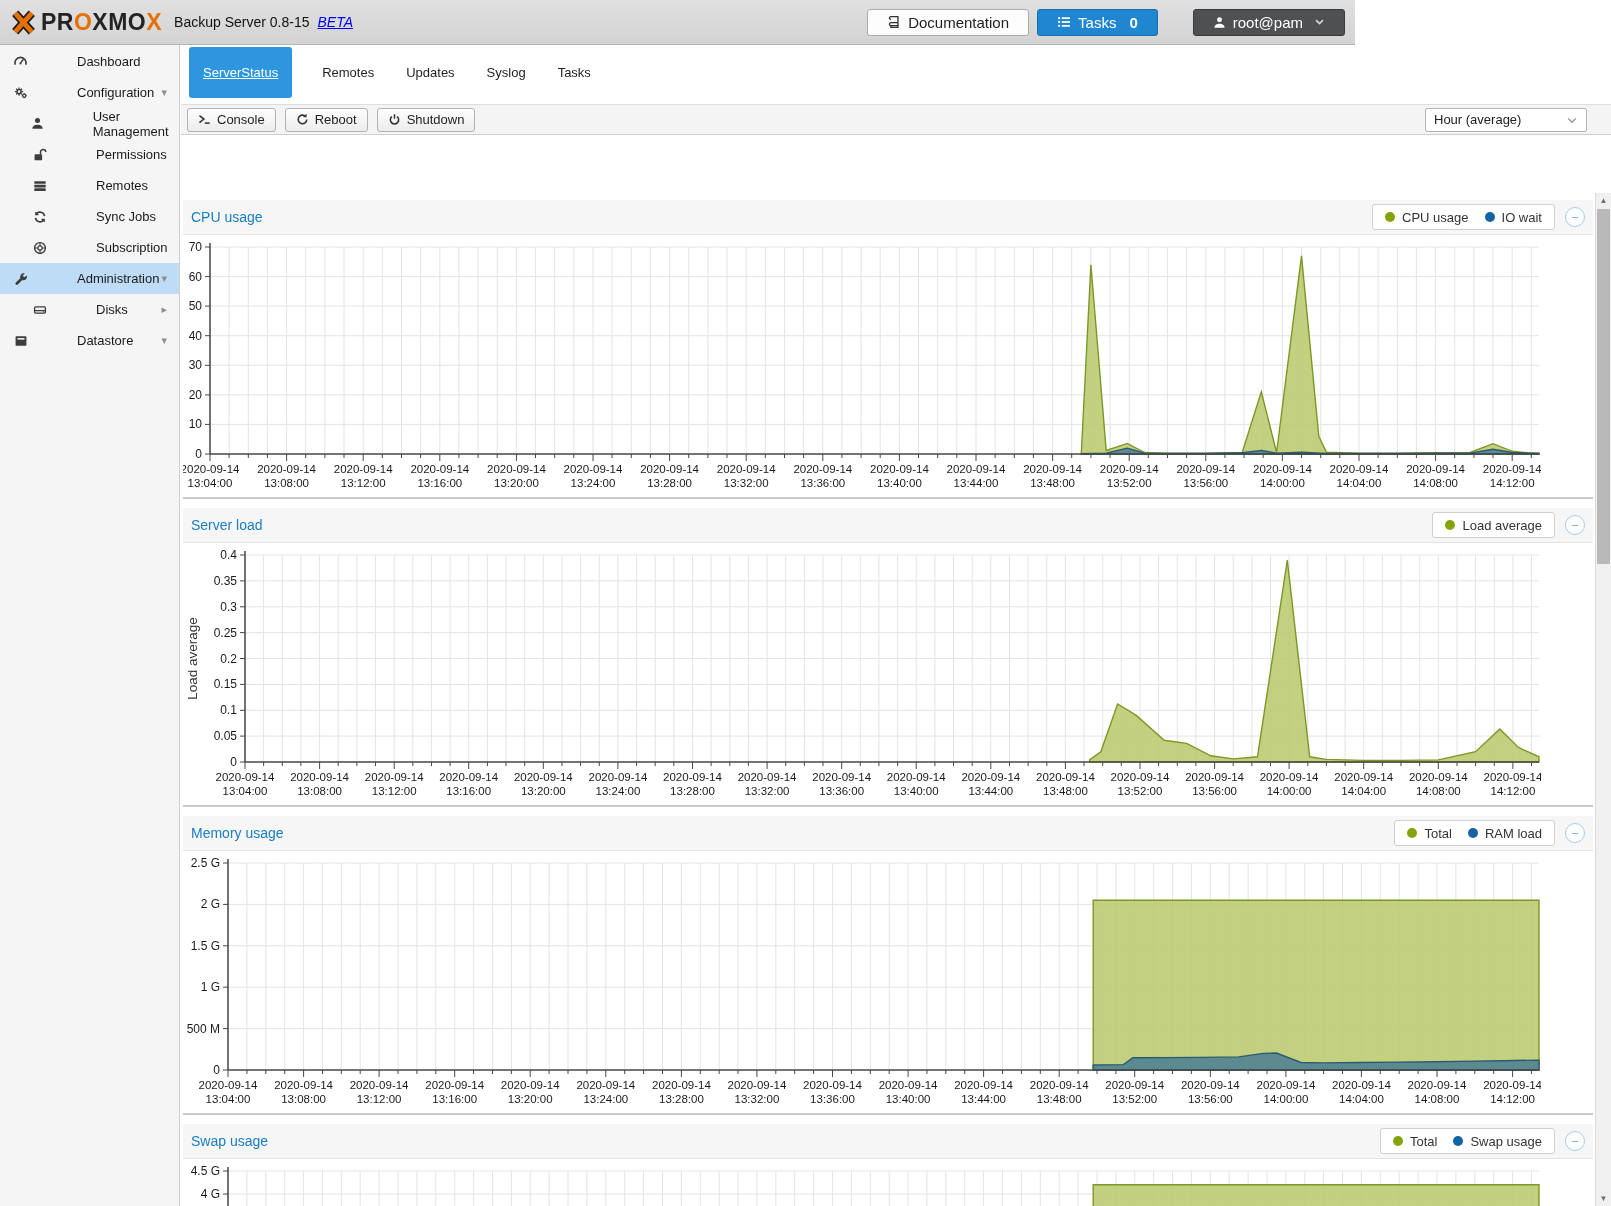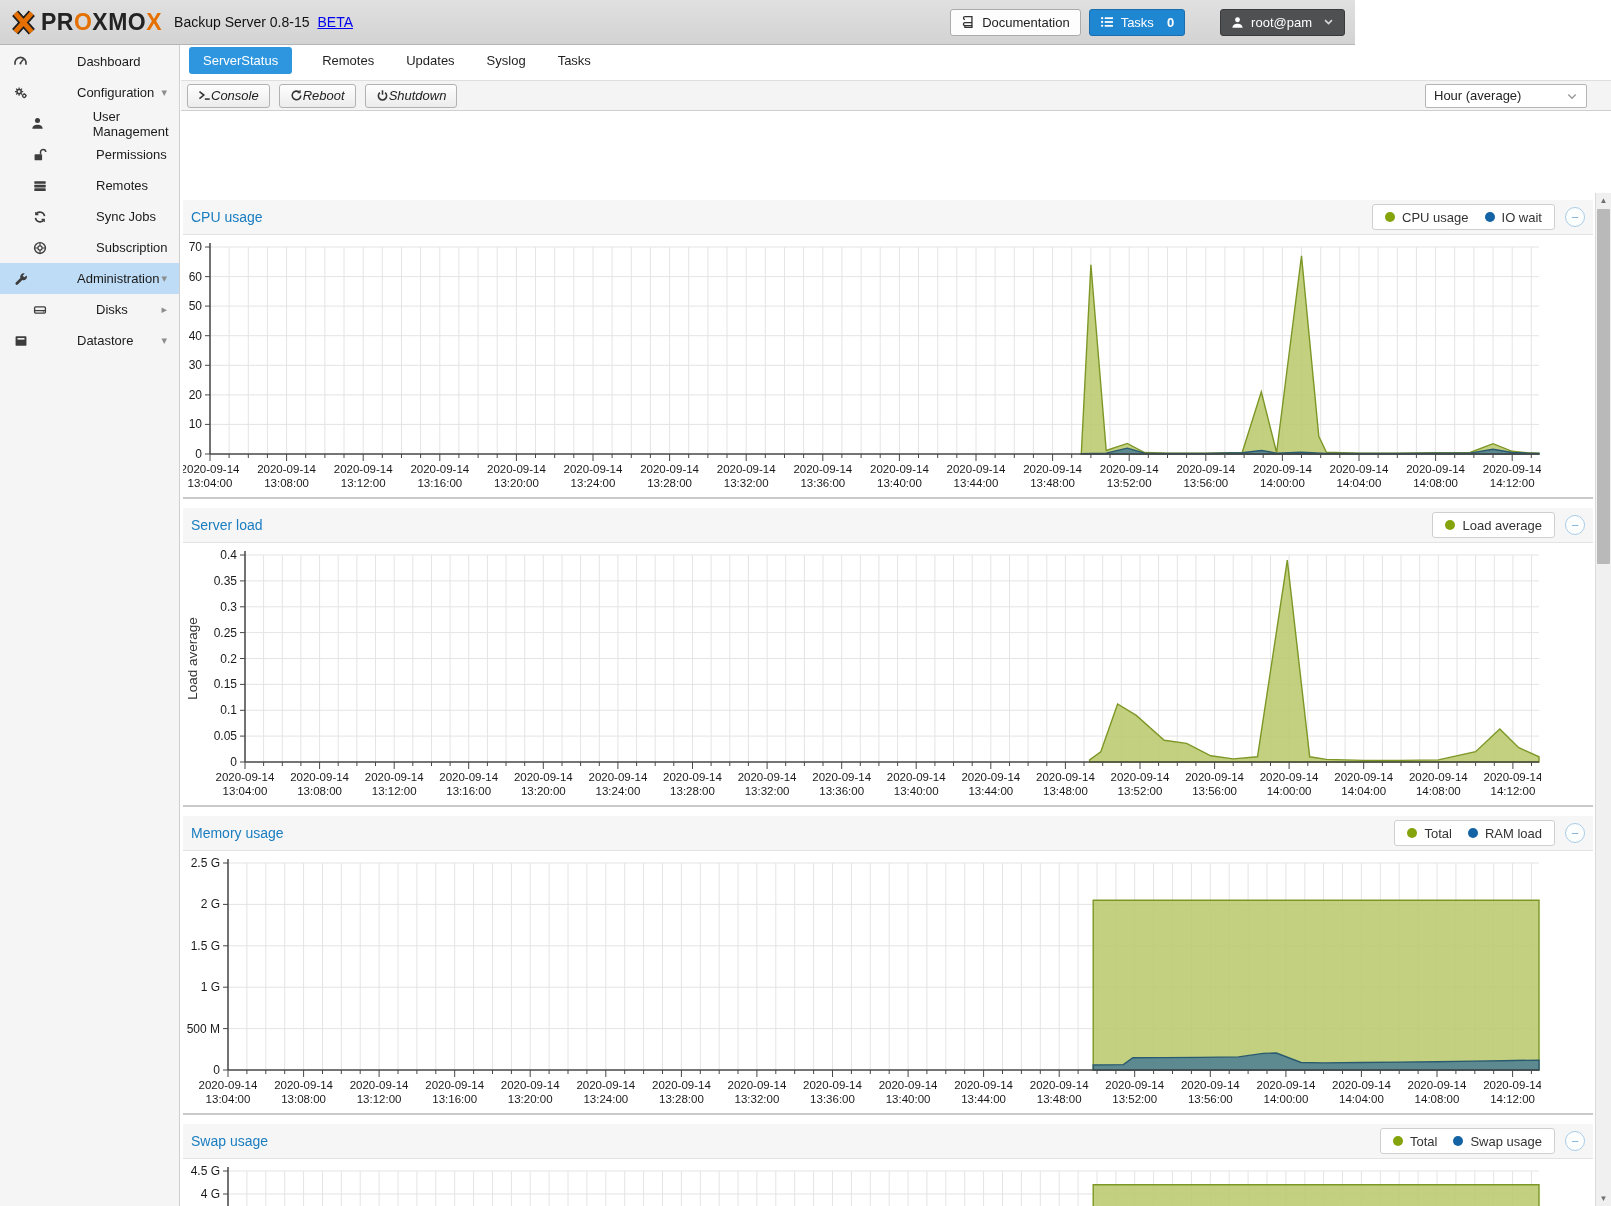--- a/index.html
+++ b/index.html
@@ -8,24 +8,24 @@
 
   
   .topbar { position:absolute; left:0; top:0; width:1355px; height:45px;
     background:linear-gradient(#e0e0e0,#d3d3d3); border-bottom:1px solid #b5b5b5;
     display:flex; align-items:center; padding:0 10px; z-index:10; }
   .brand { display:flex; align-items:center; gap:4px; margin-right:12px; }
   .brand .mark svg { display:block; }
   .brand .word { font-size:23px; font-weight:bold; letter-spacing:.5px; color:#232323; }
   .brand .word .orange { color:#e57000; }
   .product { font-size:14px; color:#111; margin-right:8px; }
-  .beta { font-size:14px; color:#0000ee; text-decoration:underline; cursor:pointer; }
+  .beta { font-size:14px; color:#0000ee; text-decoration:underline; cursor:pointer;font-style:italic; }
   .topbar-right { margin-left:auto; display:flex; align-items:center; gap:8px; }
-  .tb-btn { display:flex; align-items:center; gap:7px; height:27px; padding:0 10px;
-    border-radius:3px; font-size:13px; cursor:pointer; }
+  .tb-btn { display:flex; align-items:center; gap:7px; height:27px; padding:0 19px;
+    border-radius:3px; font-size:15px; cursor:pointer; }
   .tb-btn .icon svg { display:block; }
   .btn-doc { background:#fdfdfd; border:1px solid #ababab; color:#222; }
   .btn-tasks { background:#1f86d2; border:1px solid #1a6eae; color:#fff; }
   .btn-tasks .count { font-weight:bold; margin-left:6px; }
   .btn-user { background:#4f5052; border:1px solid #3a3a3c; color:#fff;margin-left:27px; }
   .btn-user .chev { font-size:10px; color:#cfcfcf; margin-left:4px; }
 
   
   .sidebar { position:absolute; left:0; top:45px; width:180px; bottom:0;
     background:#f5f5f5; border-right:1px solid #cfcfcf; padding-top:1px; }
@@ -35,26 +35,26 @@
   .side-item.selected { background:#bedcf5; }
   .side-item .icon { width:17px; margin-right:8px; color:#3d3d3d; display:flex; justify-content:center; }
   .side-item .icon svg { display:block; }
   .side-item .expander { position:absolute; right:12px; color:#8d8d8d; font-size:11px; }
 
   
   .main { position:absolute; left:181px; top:45px; right:0; bottom:0; background:#fff; }
   .page-title { font-size:15px; color:#1a7dc0; padding:10px 0 8px 8px; }
   .tabs { display:flex; gap:28px; padding:2px 0 6px 8px; align-items:center; }
   .tab { font-size:13px; color:#1f1f1f; padding:6px 2px; cursor:pointer; }
-  .tab.active { background:#2e96df; color:#fff; padding:6px 14px; border-radius:3px; }
+  .tab.active { background:#2e96df; color:#fff; padding:18px 14px; border-radius:3px;text-decoration:underline; }
   .toolbar { height:31px; background:#f4f4f4; border-top:1px solid #dedede;
     border-bottom:1px solid #cfcfcf; display:flex; align-items:center; padding:0 6px; }
-  .tbtn { display:flex; align-items:center; height:24px; padding:0 10px;
+  .tbtn { display:flex; align-items:center; gap:6px; height:24px; padding:0 10px;
     margin-right:9px; background:linear-gradient(#fefefe,#ececec);
-    border:1px solid #b2b2b2; border-radius:3px; font-size:13px; color:#222; cursor:pointer;font-style:italic; }
+    border:1px solid #b2b2b2; border-radius:3px; font-size:13px; color:#222; cursor:pointer; }
   .tbtn .icon { color:#333; } .tbtn .icon svg { display:block; }
   .range-select { margin-left:auto; margin-right:18px; width:162px; height:24px;
     background:#fff; border:1px solid #b5b5b5; border-radius:2px; font-size:13px;
     color:#222; display:flex; align-items:center; padding:0 8px; cursor:pointer; }
   .range-select .chev { margin-left:auto; color:#9a9a9a; }
   .range-select .chev svg { display:block; }
 
   
   .scroll-area { position:absolute; left:0; top:148px; right:16px; bottom:0;
     overflow:hidden; padding:7px 2px 0 2px; }

